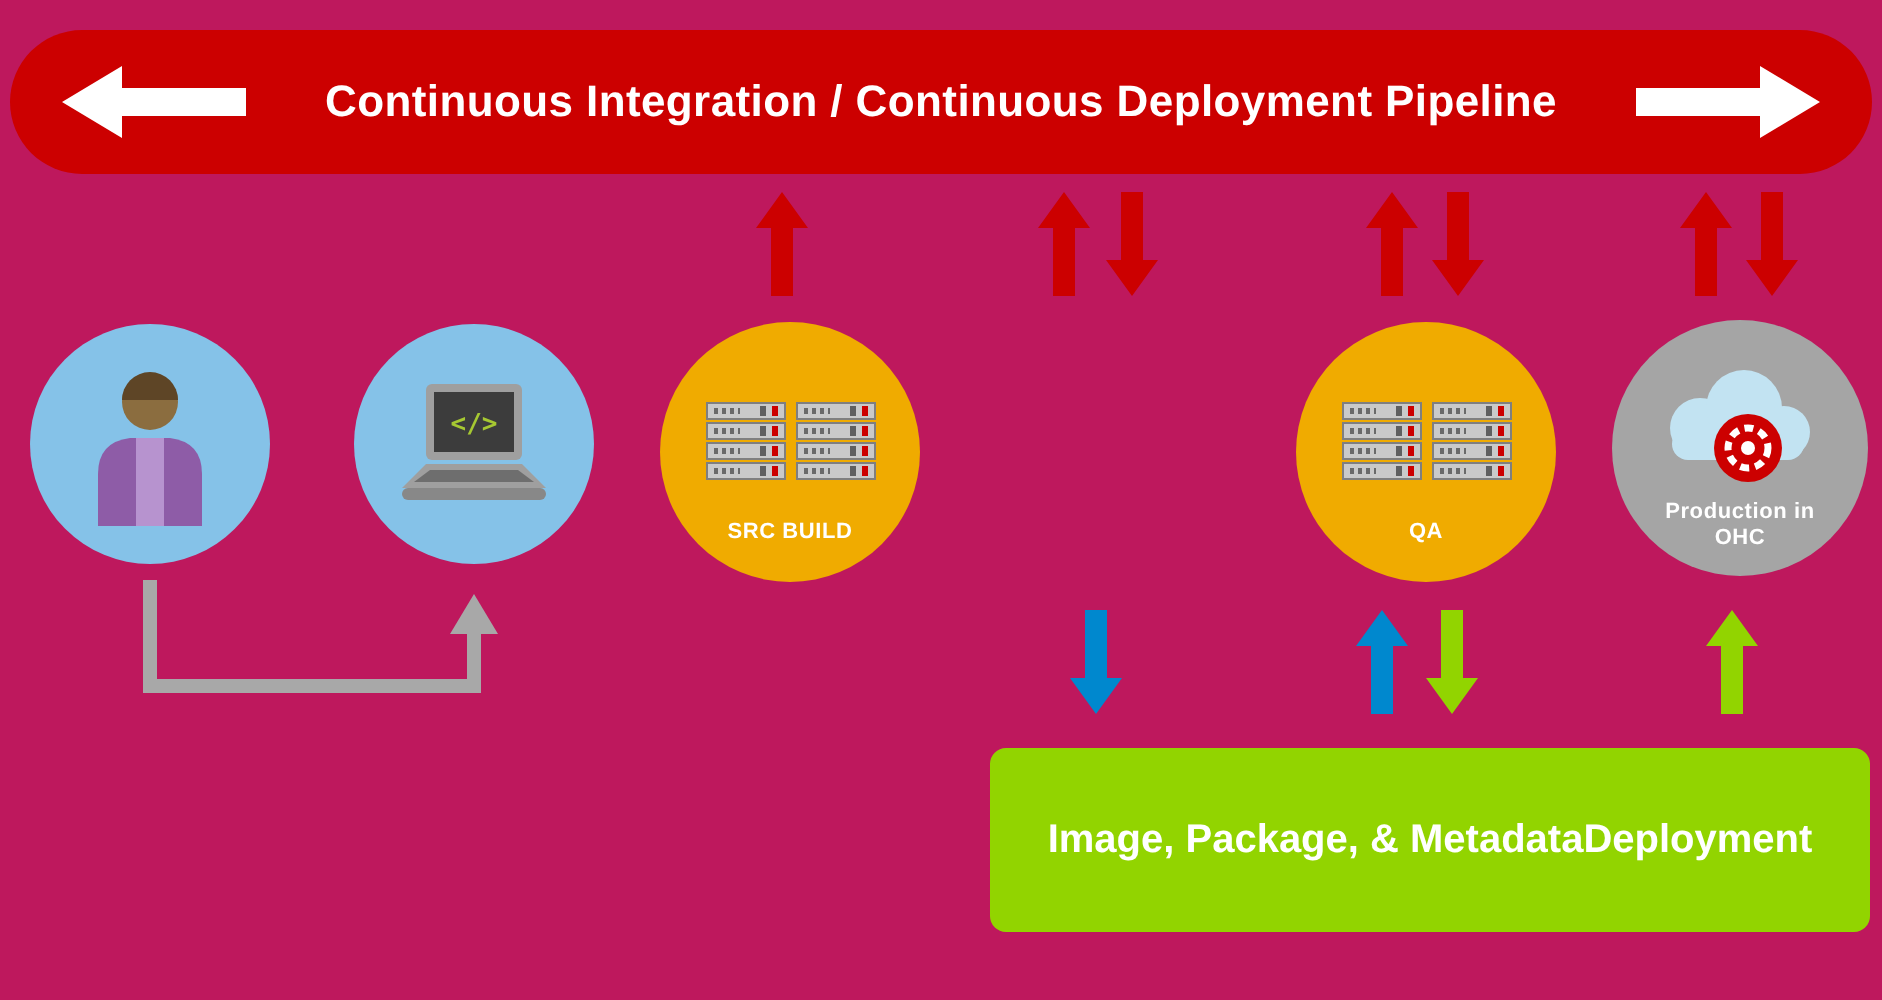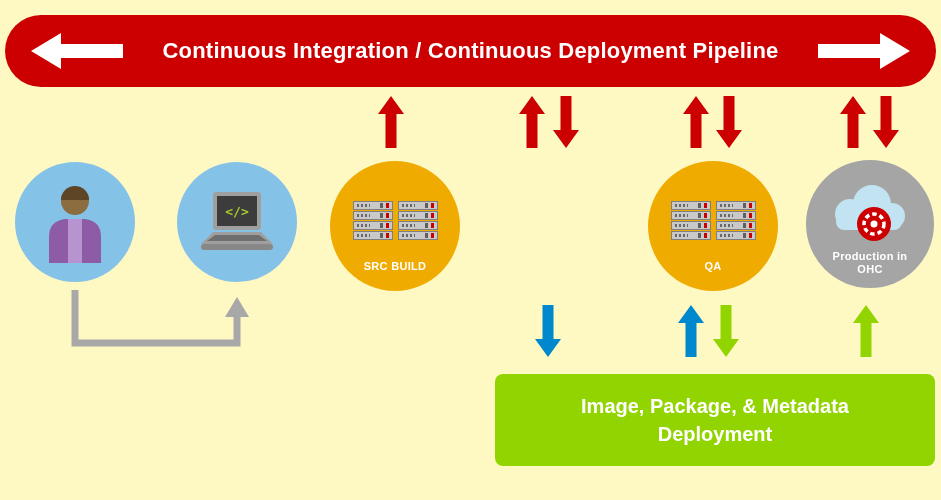--- a/index.html
+++ b/index.html
@@ -1,17 +1,17 @@
 <!DOCTYPE html>
 <html style="--pipeline-red: #cc0000; --node-gold: #f0ab00; --node-blue: #85c2e8; --node-gray: #a5a5a5; --repo-green: #92d400; --arrow-blue: #0088ce; --arrow-green: #92d400; --connector-gray: #a8a8a8;"><head>
 <meta charset="utf-8">
 <style>
   html,body { margin:0; padding:0; background:#fff; }
   #stage {
-    position:relative; width:941px; height:500px; background:#fef9c3; overflow:hidden;
+    position:relative; width:941px; height:500px; background:#be185d; overflow:hidden;
     font-family:"Liberation Sans", sans-serif;
   }
   
   .banner {
     position:absolute; left:5px; top:15px; width:931px; height:72px;
     background:var(--pipeline-red,#cc0000); border-radius:36px;
     display:flex; align-items:center; justify-content:center;
   }
   .banner-title {
     color:#fff; font-size:22px; font-weight:bold; letter-spacing:.2px; text-align:center;
@@ -55,21 +55,21 @@
   }
 
   
   .arr { position:absolute; }
   .arr.down { transform:rotate(180deg); }
 
   
   .repo-box {
     position:absolute; left:495px; top:374px; width:440px; height:92px;
     background:var(--repo-green,#92d400); border-radius:8px;
-    display:flex; flex-direction:column; align-items:center; justify-content:center;
+    display:flex; align-items:center; justify-content:center;
   }
   .repo-line { color:#fff; font-size:20px; font-weight:bold; line-height:28px; text-align:center; }
 
   .code-glyph { font-family:"DejaVu Sans Mono", monospace; font-weight:bold; }
 </style>
 </head>
 <body>
 
 <div id="stage">
 

